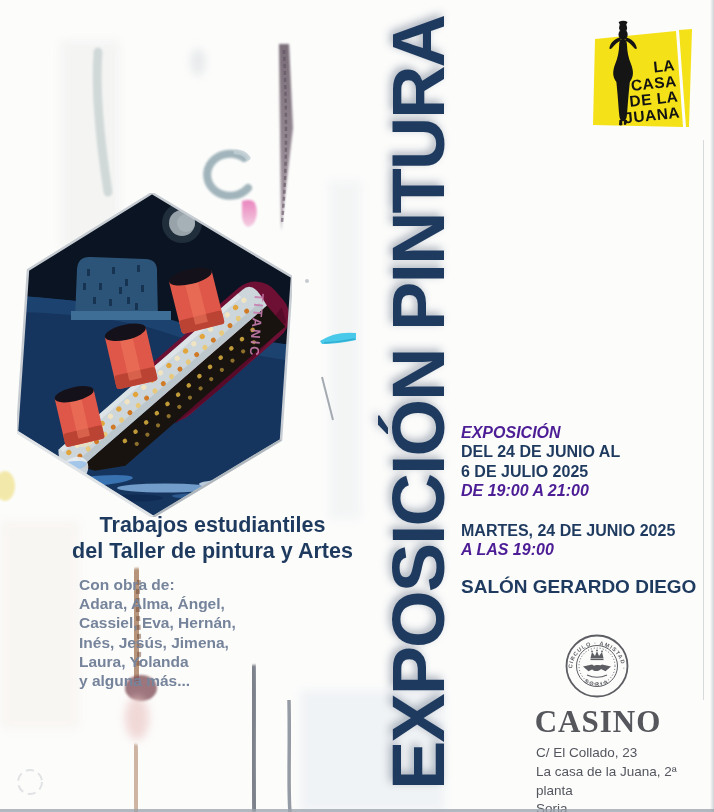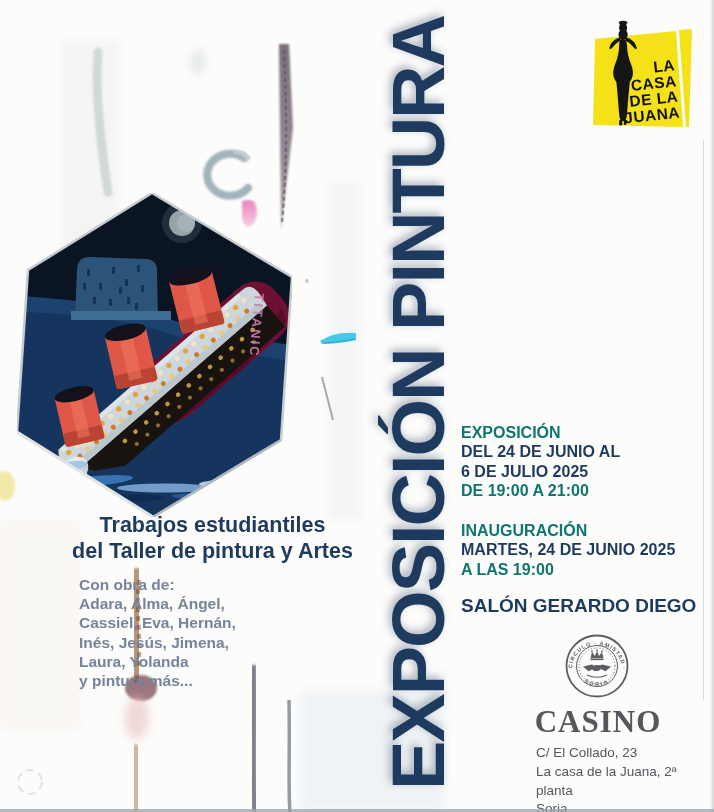--- a/index.html
+++ b/index.html
@@ -32,21 +32,21 @@
   .credits{
     position:absolute;left:79px;top:575px;width:300px;
     text-align:left;color:#76849b;
     font-size:15.5px;font-weight:bold;line-height:19.2px;
   }
   
   .info{
     position:absolute;left:461px;top:423px;width:248px;
     color:#1e3a5f;font-size:16px;font-weight:bold;line-height:19.3px;
   }
-  .info .muted{color:#0f766e;}
+  .info .muted{color:#4c1d95;font-style:italic;}
   .info .block1{margin-bottom:21px;}
   .info .block2{margin-bottom:17px;}
   .venue{font-size:19px;}
   
   .casino-name{
     position:absolute;left:520px;top:704px;width:156px;
     text-align:center;
     font-family:"Liberation Serif",serif;font-weight:bold;
     font-size:31px;color:#55575c;letter-spacing:1px;
   }
@@ -232,32 +232,31 @@
     <div>Trabajos estudiantiles</div>
     <div>del Taller de pintura y Artes</div>
   </div>
 
   <div class="credits">
     <div>Con obra de:</div>
     <div>Adara, Alma, Ángel,</div>
     <div>Cassiel, Eva, Hernán,</div>
     <div>Inés, Jesús, Jimena,</div>
     <div>Laura, Yolanda</div>
-    <div>y pintura más...</div>
+    <div>y alguna más...</div>
   </div>
 
   <div class="info">
     <div class="block1">
       <div class="muted">EXPOSICIÓN</div>
       <div>DEL 24 DE JUNIO AL</div>
       <div>6 DE JULIO 2025</div>
       <div class="muted">DE 19:00 A 21:00</div>
     </div>
     <div class="block2">
-      <div class="muted">INAUGURACIÓN</div>
       <div>MARTES, 24 DE JUNIO 2025</div>
       <div class="muted">A LAS 19:00</div>
     </div>
     <div class="venue">SALÓN GERARDO DIEGO</div>
   </div>
 
   <svg class="layer" style="left:563px;top:632px;" width="68" height="68" viewBox="0 0 68 68">
     <defs>
       <path id="arcTop" d="M 9,38 A 25,25 0 1 1 59,38"></path>
       <path id="arcBot" d="M 16,44 A 21,21 0 0 0 52,44"></path>

